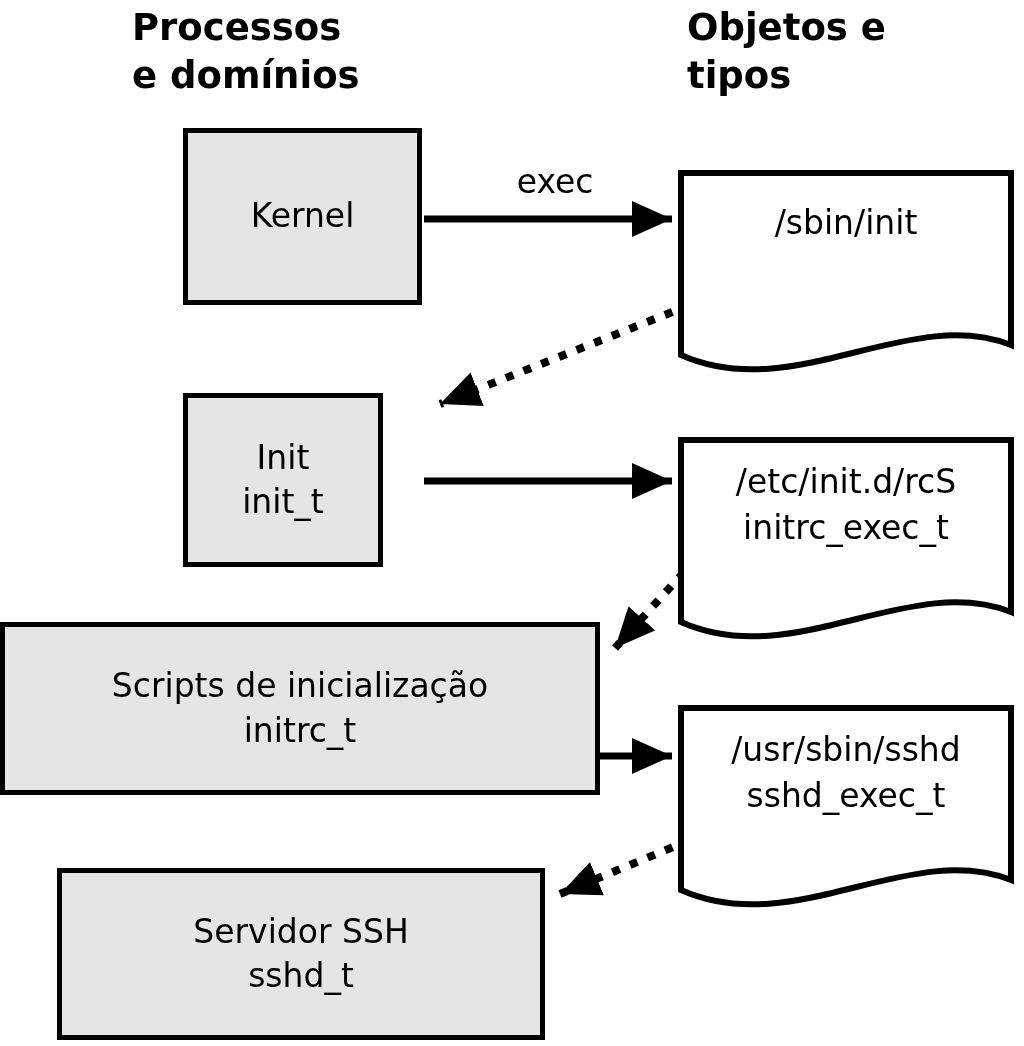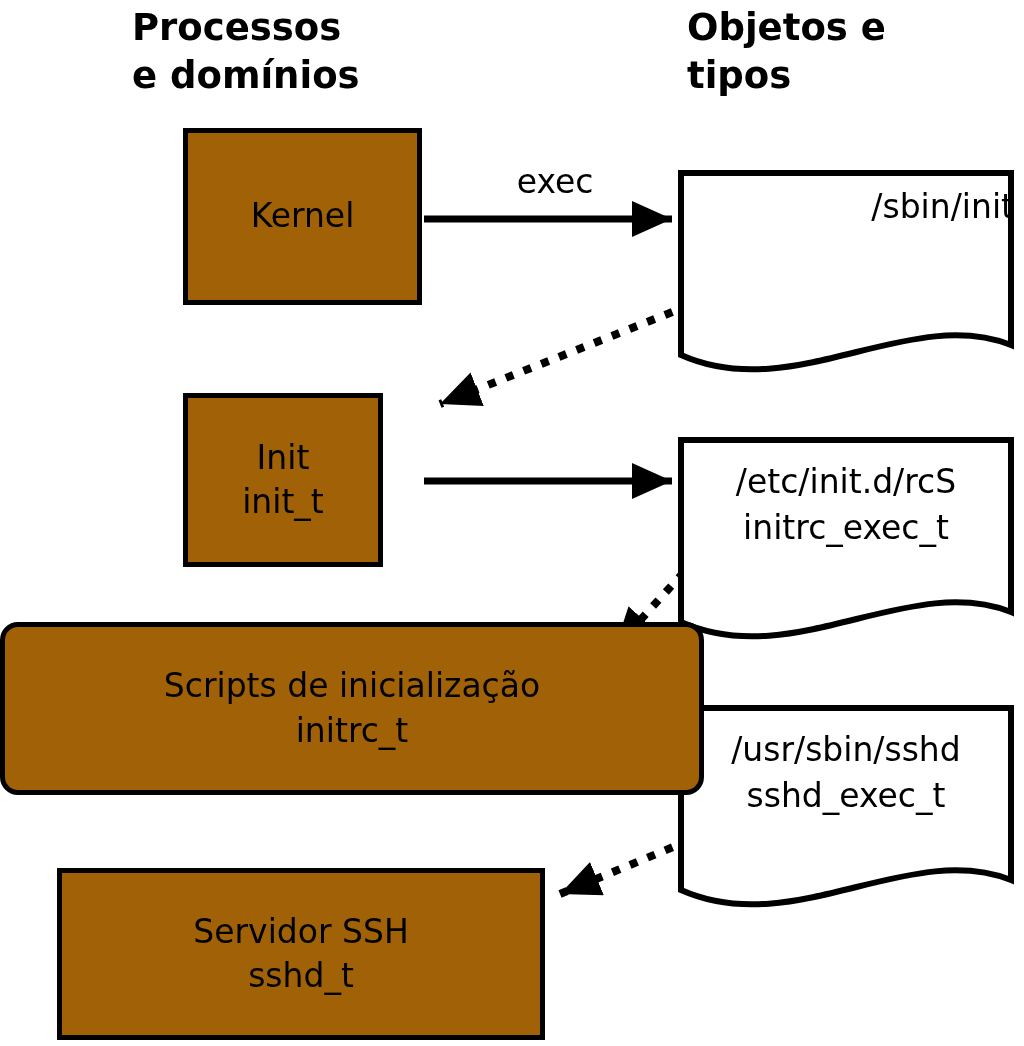--- a/index.html
+++ b/index.html
@@ -20,21 +20,21 @@
   .header {
     position: absolute;
     font-weight: bold;
     font-size: 37px;
     line-height: 1.3;
     text-align: left;
   }
   .pbox {
     position: absolute;
     border: 5px solid #000;
-    background: #a16207;
+    background: #e5e5e5;
     display: flex;
     flex-direction: column;
     align-items: center;
     justify-content: center;
     gap: 8px;
     font-size: 33px;
     line-height: 1.1;
     text-align: center;
   }
   .doctext {
@@ -89,31 +89,31 @@
 
   <div class="pbox" style="left:183px; top:128px; width:239px; height:177px;">
     <div>Kernel</div>
   </div>
 
   <div class="pbox" style="left:183px; top:377px; width:200px; height:174px;margin-top:16px;">
     <div>Init</div>
     <div>init_t</div>
   </div>
 
-  <div class="pbox" style="left:0px; top:622px; width:704px; height:173px;border-radius:18px;">
+  <div class="pbox" style="left:0px; top:622px; width:600px; height:173px;">
     <div>Scripts de inicialização</div>
     <div>initrc_t</div>
   </div>
 
   <div class="pbox" style="left:57px; top:868px; width:488px; height:172px;">
     <div>Servidor SSH</div>
     <div>sshd_t</div>
   </div>
 
-  <div class="doctext" style="left:678px; top:189px; width:336px;align-items:flex-end;">
+  <div class="doctext" style="left:678px; top:205px; width:336px;">
     <div>/sbin/init</div>
   </div>
 
   <div class="doctext" style="left:678px; top:464px; width:336px;">
     <div>/etc/init.d/rcS</div>
     <div>initrc_exec_t</div>
   </div>
 
   <div class="doctext" style="left:678px; top:732px; width:336px;">
     <div>/usr/sbin/sshd</div>

